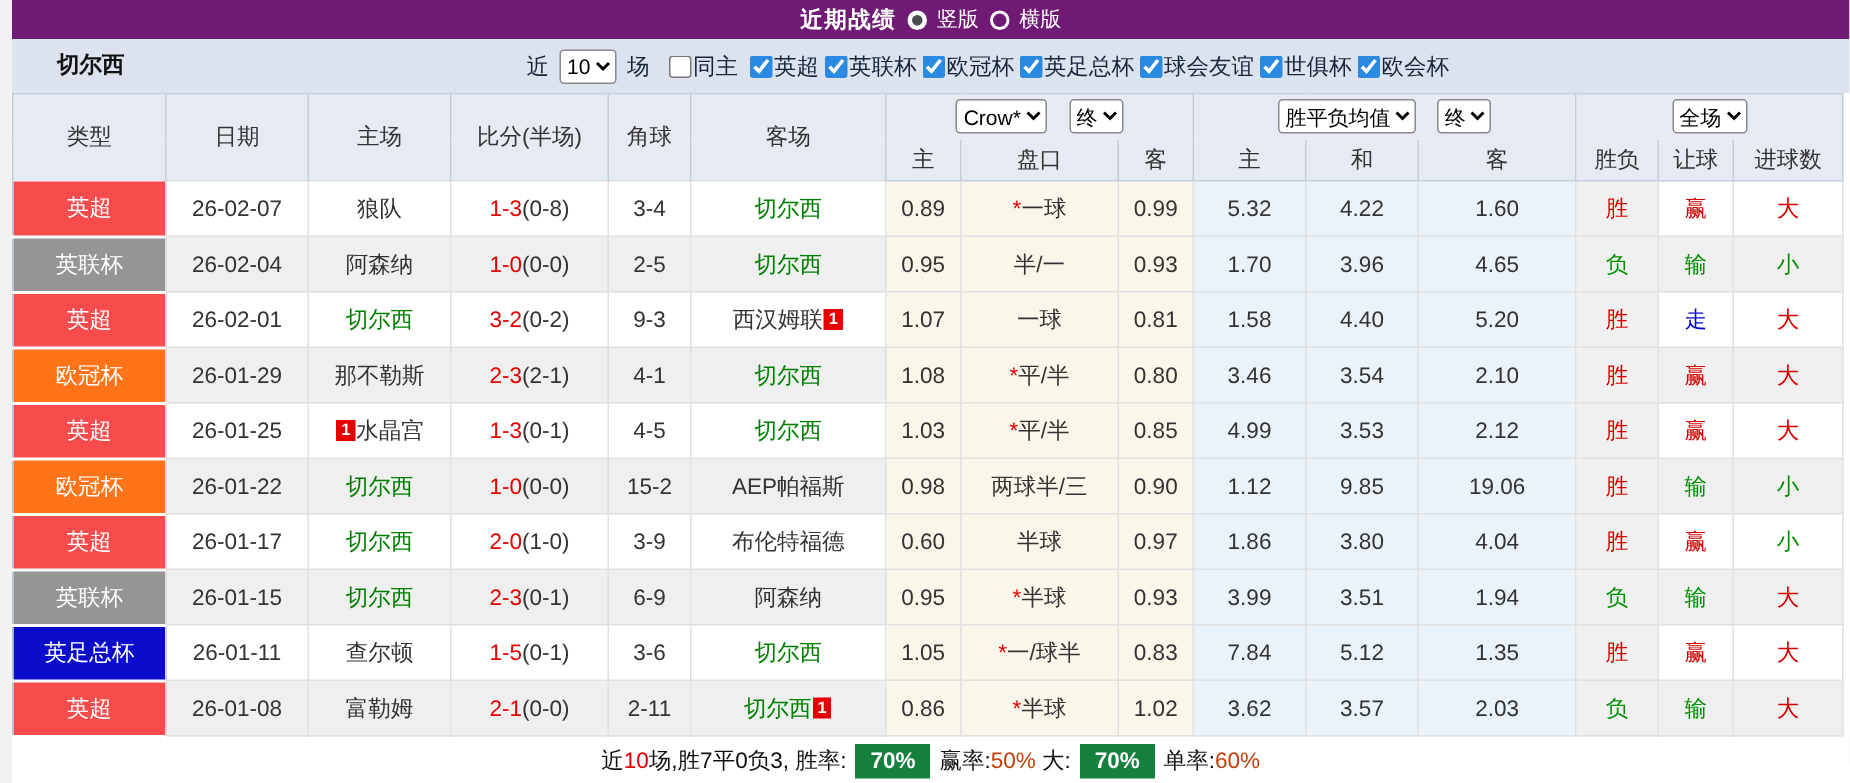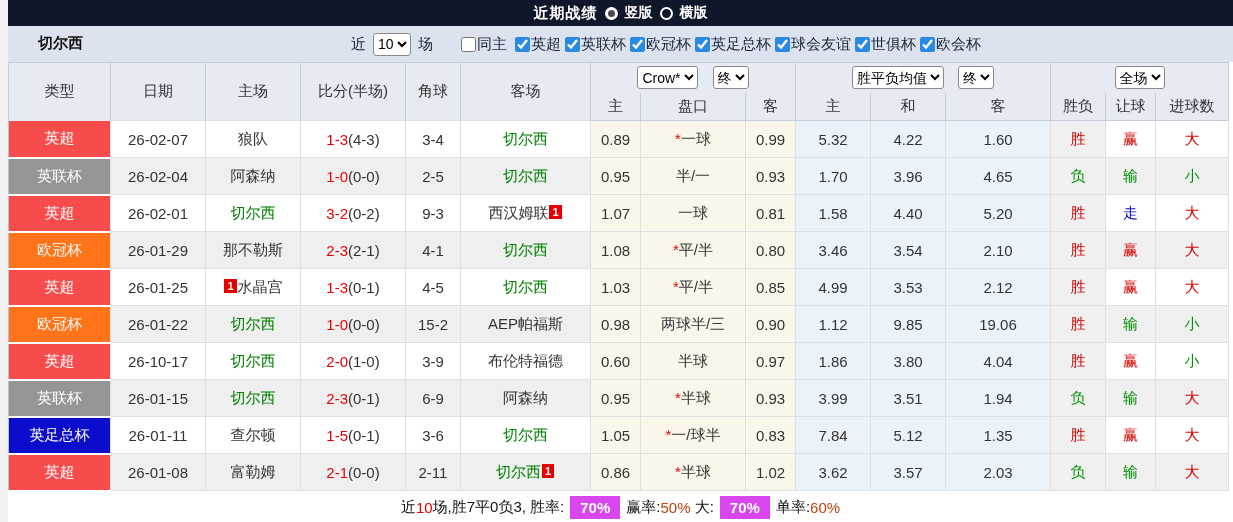--- a/index.html
+++ b/index.html
@@ -6,56 +6,56 @@
   body {
     width: 1233px; height: 522px;
     font-family: "Liberation Sans", sans-serif;
     background: #f2f2f2;
     overflow: hidden;
   }
   .page { margin-left: 8px; width: 1225px; background: #fff; }
 
   
   .titlebar {
-    height: 26px; background: #0f172a;
+    height: 26px; background: #701a75;
     display: flex; align-items: center; justify-content: center;
     gap: 7px; color: #fff;
   }
   .titlebar .title { font-size: 15px; font-weight: bold; letter-spacing: 1px; }
   .radio {
     display: inline-block; width: 13px; height: 13px; border-radius: 50%;
     border: 2px solid #fff; position: relative; cursor: pointer; flex: 0 0 auto;
   }
   .radio.sel { background: #fff; }
   .radio.sel::after {
     content: ""; position: absolute; left: 1px; top: 1px;
     width: 7px; height: 7px; border-radius: 50%; background: #4a4a52;
   }
-  .radio-label { font-size: 14px; font-weight: bold; }
+  .radio-label { font-size: 14px; }
 
   
   .filterbar {
     height: 36px; background: #dce3ee; position: relative; font-size: 15px;
   }
   .team-name {
     position: absolute; left: 30px; top: 8px; font-weight: bold; color: #111;
   }
   .filters {
     position: absolute; left: 343px; top: 6px; height: 24px;
     display: flex; align-items: center; gap: 3px; color: #16243a;
   }
   .filters select {
     font-size: 14px; height: 23px; margin: 0 4px;
     border: 1px solid #8a8a8a; border-radius: 3px; background: #fff;
   }
   .cb { display: inline-flex; align-items: center; margin-left: 4px; cursor: pointer; }
   .cb input {
     width: 15px; height: 15px; accent-color: #2a8ae2; margin-right: 1px; cursor: pointer;
   }
-  .cb.first { margin-left: 25px; margin-right: 4px; }
+  .cb.first { margin-left: 10px; margin-right: 4px; }
 
   
   table { border-collapse: collapse; table-layout: fixed; width: 1005px; font-size: 15px; }
   thead th {
     background: #e6eaf2; border: 1px solid #c3cddb; font-weight: normal;
     color: #333; text-align: center;
   }
   tr.hdr-selects th { height: 30px; border-bottom: none; }
   tr.hdr-labels th { height: 28px; border-top: none; }
   thead th.span2 { height: 58px; }
@@ -87,21 +87,21 @@
   .res-blue  { color: #0000cc; }
 
   
   .footer {
     height: 32px; display: flex; align-items: center; justify-content: center;
     font-size: 15px; color: #111; background: #fff;
   }
   .footer .red-text  { color: #e60000; }
   .footer .blue-text { color: #c2410c; }
   .footer .pct-badge {
-    background: #d946ef; color: #fff; padding: 3px 10px; margin: 0 6px;
+    background: #15803d; color: #fff; padding: 3px 10px; margin: 0 6px;
     font-weight: bold;
   }
 </style>
 </head>
 <body>
 
 <div class="page">
 
   <div class="titlebar">
     <span class="title">近期战绩</span>
@@ -204,21 +204,21 @@
         <th>胜负</th>
         <th>让球</th>
         <th>进球数</th>
       </tr>
     </thead>
     <tbody>
         <tr class="odd">
           <td class="type-cell" style="background: rgb(248, 76, 76);">英超</td>
           <td class="date-cell">26-02-07</td>
           <td class="team-cell"><span>狼队</span></td>
-          <td class="score-cell"><span class="score-main">1-3</span><span>(4-3)</span></td>
+          <td class="score-cell"><span class="score-main">1-3</span><span>(0-8)</span></td>
           <td class="corner-cell">3-4</td>
           <td class="team-cell"><span style="color: rgb(0, 128, 0);">切尔西</span></td>
           <td class="c-asian">0.89</td>
           <td class="c-asian"><span class="star">*</span><span>一球</span></td>
           <td class="c-asian">0.99</td>
           <td class="c-euro">5.32</td>
           <td class="c-euro">4.22</td>
           <td class="c-euro">1.60</td>
           <td class="c-res1 res-red">胜</td>
           <td class="res-red">赢</td>
@@ -304,21 +304,21 @@
           <td class="c-asian">0.90</td>
           <td class="c-euro">1.12</td>
           <td class="c-euro">9.85</td>
           <td class="c-euro">19.06</td>
           <td class="c-res1 res-red">胜</td>
           <td class="res-green">输</td>
           <td class="res-green">小</td>
         </tr>
         <tr class="odd">
           <td class="type-cell" style="background: rgb(248, 76, 76);">英超</td>
-          <td class="date-cell">26-10-17</td>
+          <td class="date-cell">26-01-17</td>
           <td class="team-cell"><span style="color: rgb(0, 128, 0);">切尔西</span></td>
           <td class="score-cell"><span class="score-main">2-0</span><span>(1-0)</span></td>
           <td class="corner-cell">3-9</td>
           <td class="team-cell"><span>布伦特福德</span></td>
           <td class="c-asian">0.60</td>
           <td class="c-asian">半球</td>
           <td class="c-asian">0.97</td>
           <td class="c-euro">1.86</td>
           <td class="c-euro">3.80</td>
           <td class="c-euro">4.04</td>

